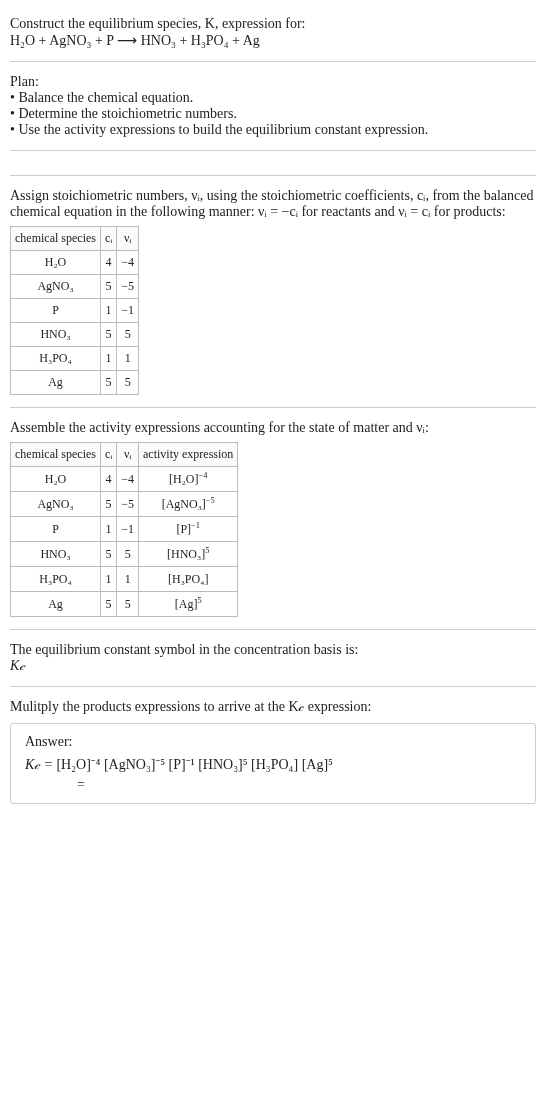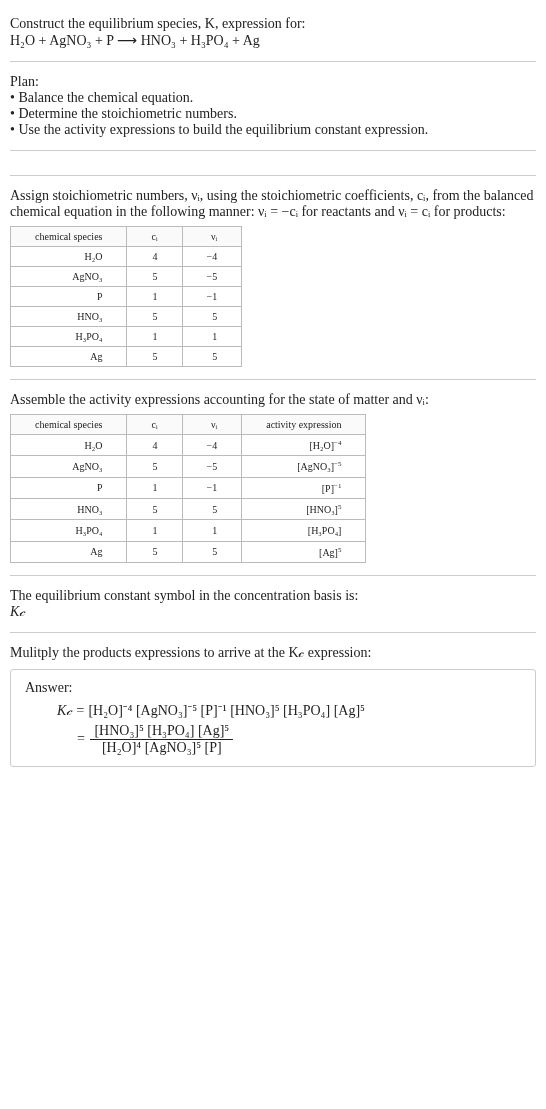--- a/index.html
+++ b/index.html
@@ -20,24 +20,24 @@
     margin: 4px 0;
   }
   .sup { font-size: 0.7em; vertical-align: super; }
   .ital { font-style: italic; }
   table.data {
     border-collapse: collapse;
     margin-top: 6px;
   }
   table.data th, table.data td {
     border: 1px solid #bbb;
-    padding: 4px 24px;
-    text-align: right;
+    padding: 4px 4px;
+    text-align: center;
     font-weight: normal;
-    font-size: 10px;
+    font-size: 12px;
   }
   table.data th {
     background: #fafafa;
   }
   .answer-box {
     border: 1px solid #ccc;
     border-radius: 3px;
     padding: 10px 14px;
     margin-top: 8px;
   }
@@ -50,21 +50,20 @@
   .frac .num {
     display: block;
     border-bottom: 1px solid #222;
     padding: 0 4px;
   }
   .frac .den {
     display: block;
     padding: 0 4px;
   }
   .eq-indent {
-    margin-left: 32px;
     margin-top: 4px;
   }
   .nowrap { white-space: nowrap; }
 </style>
 </head>
 <body>
 
 <div class="section">
   <div>
     <span>Construct the equilibrium species, K, expression for:</span>
@@ -189,19 +188,15 @@
 <div class="section">
   <div>Mulitply the products expressions to arrive at the K𝒸 expression:</div>
 
   <div class="answer-box">
     <div>Answer:</div>
     <div class="eq-indent nowrap">
       <span class="ital">K𝒸 = </span><span>[H₂O]⁻⁴ [AgNO₃]⁻⁵ [P]⁻¹ [HNO₃]⁵ [H₃PO₄] [Ag]⁵</span>
     </div>
     <div class="eq-indent nowrap" style="margin-left:52px">
       <span>= </span>
-      <span class="frac">
-        <span class="num">[HNO₃]⁵ [H₃PO₄] [Ag]⁵</span>
-        <span class="den">[H₂O]⁴ [AgNO₃]⁵ [P]</span>
-      </span>
     </div>
   </div>
 </div>
 
 </body></html>

